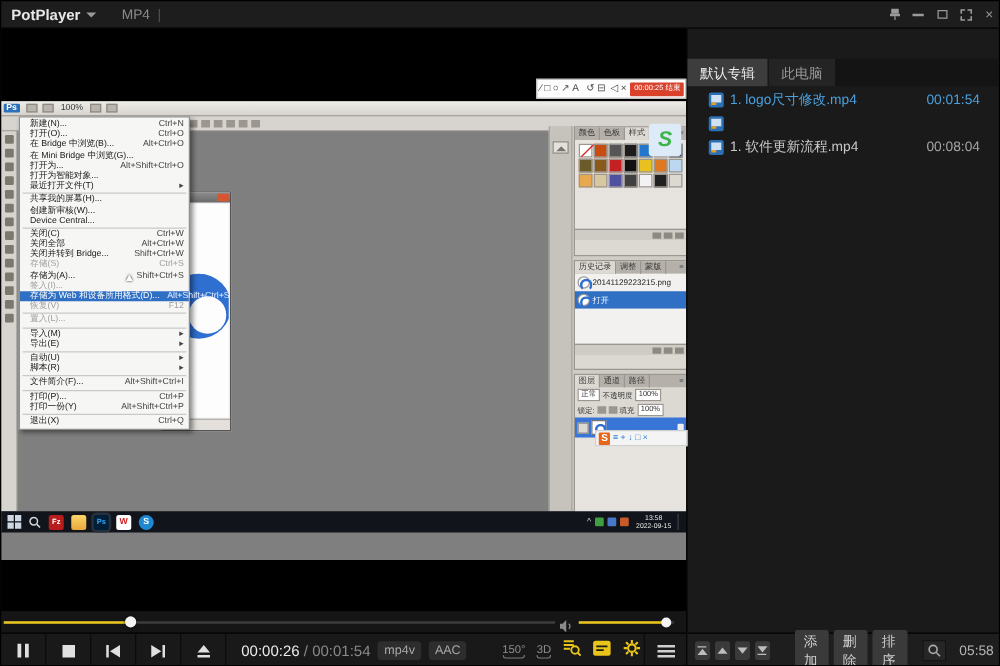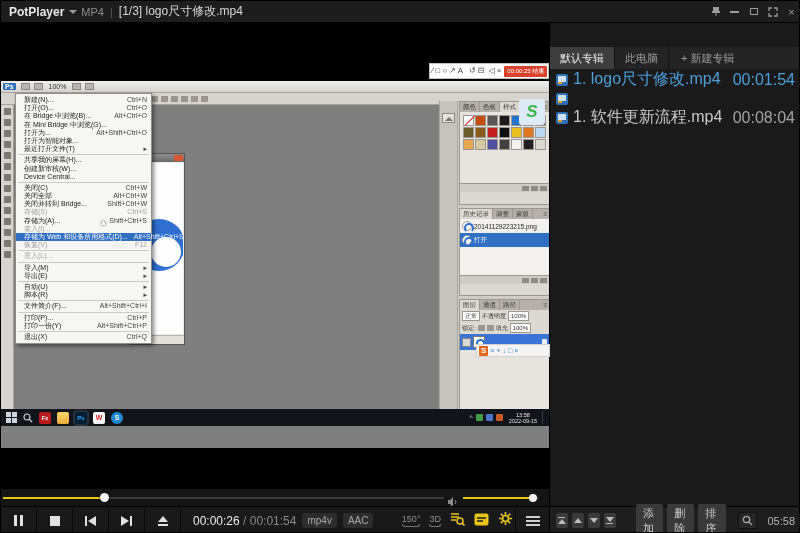--- a/index.html
+++ b/index.html
@@ -4,21 +4,21 @@
 <style>
   * { margin:0; padding:0; box-sizing:border-box; }
   html,body { background:#000; }
   body { font-family:"Liberation Sans", sans-serif; }
   .app { position:relative; width:800px; height:533px; background:#111; overflow:hidden; border:1px solid #000; }
 
   
   .titlebar { position:absolute; left:0; top:0; width:800px; height:22px; background:#1d1d1d; border-bottom:1px solid #000; display:flex; align-items:center; }
   .app-name { color:#e8e8e8; font-weight:bold; font-size:12px; margin-left:8px; }
   .chev { width:0; height:0; border-left:4px solid transparent; border-right:4px solid transparent; border-top:4px solid #9a9a9a; margin-left:5px; }
-  .tb-codec { color:#8b8b8b; font-size:11px; margin-left:4px; }
+  .tb-codec { color:#8b8b8b; font-size:11px; margin-left:20px; }
   .tb-pipe { color:#555; font-size:11px; margin:0 6px; }
   .tb-title { color:#d8d8d8; font-size:12px; }
   .win-controls { margin-left:auto; display:flex; align-items:center; height:100%; }
   .win-btn { width:19px; height:100%; display:flex; align-items:center; justify-content:center; color:#9a9a9a; font-size:11px; }
   .win-btn svg { display:block; }
   .wb-min { width:9px; height:2px; background:#9a9a9a; display:inline-block; }
   .wb-rest { width:8px; height:7px; border:1px solid #9a9a9a; display:inline-block; }
 
   
   .video-area { position:absolute; left:0; top:22px; width:548px; height:466px; background:#000; }
@@ -146,21 +146,21 @@
   
   .playlist { position:absolute; left:548px; top:22px; width:252px; height:511px; background:#1a1a1a; border-left:1px solid #000; }
   .pl-tabrow { position:absolute; left:0; top:0; width:100%; height:24px; background:#0e0e0e; border-bottom:1px solid #000; }
   .pl-tab { position:absolute; left:8px; top:0; width:76px; height:24px; background:#2b2b2b; color:#dcdcdc; font-size:12px; display:flex; align-items:center; justify-content:center; }
   .pl-tab-marker { position:absolute; right:0; top:0; width:0; height:0; border-left:6px solid transparent; border-top:6px solid #e9c41a; }
   .pl-subtabs { position:absolute; left:0; top:24px; width:100%; height:22px; background:#141414; display:flex; gap:1px;align-items:flex-end; }
   .sub-tab { height:22px; font-size:11px; display:flex; align-items:center; justify-content:center; background:#242424; color:#9a9a9a; padding:0 10px; }
   .sub-tab.on { background:#3d3d3d; color:#ececec; }
   .sub-tab.grow { flex:1; justify-content:flex-start; padding-left:12px; }
   .pl-items { position:absolute; left:0; top:47px; width:100%; }
-  .pl-item { display:flex; align-items:center; height:19px; padding:0 6px; gap:5px; font-size:16px; color:#c9c9c9; }
+  .pl-item { display:flex; align-items:center; height:19px; padding:0 17px; gap:5px; font-size:11px; color:#c9c9c9; }
   .pl-item .dur { margin-left:auto; color:#a5a5a5; }
   .pl-item.cur { color:#4aa0dd; } .pl-item.cur .dur { color:#4aa0dd; }
   .file-ic { width:12px; height:12px; background:#2d6fb4; border-radius:2px; position:relative; flex:0 0 auto; }
   .file-ic::before { content:""; position:absolute; left:2px; top:2px; width:8px; height:6px; background:#cfe2f4; }
   .file-ic::after { content:""; position:absolute; left:2px; bottom:2px; width:4px; height:2px; background:#e8a020; }
   .pl-footer { position:absolute; left:0; bottom:0; width:100%; height:28px; background:#1e1e1e; border-top:1px solid #000; display:flex; align-items:center; gap:4px; padding:0 6px; }
   .nav-btn { width:20px; height:15px; background:#3a3a3a; border-radius:2px; display:flex; flex-direction:column; align-items:center; justify-content:center; gap:1px; }
   .nav-line { width:7px; height:1px; background:#bdbdbd; }
   .tri-up { width:0; height:0; border-left:4px solid transparent; border-right:4px solid transparent; border-bottom:5px solid #bdbdbd; }
   .tri-dn { width:0; height:0; border-left:4px solid transparent; border-right:4px solid transparent; border-top:5px solid #bdbdbd; }
@@ -172,21 +172,20 @@
 </head>
 <body>
 
 <div class="app">
 
   <div class="titlebar">
     <span class="app-name">PotPlayer</span>
     <span class="chev"></span>
     <span class="tb-codec">MP4</span>
     <span class="tb-pipe">|</span>
-    <span class="tb-title">[1/3] logo尺寸修改.mp4</span>
     <div class="win-controls">
       <span class="win-btn">
         <svg width="10" height="11" viewBox="0 0 10 11">
             <rect x="2" y="1" width="6" height="4" fill="#9a9a9a"></rect>
             <rect x="1" y="5" width="8" height="2" fill="#9a9a9a"></rect>
             <rect x="4.5" y="7" width="1" height="3" fill="#9a9a9a"></rect>
           </svg>
       </span>
       <span class="win-btn">
           <span class="wb-min"></span>
@@ -609,21 +608,20 @@
         <span></span>
         <span></span>
         <span></span>
       </span>
   </div>
 
   <div class="playlist">
     <div class="pl-subtabs" id="pl-subtabs">
         <span class="sub-tab on">默认专辑</span>
         <span class="sub-tab">此电脑</span>
-        <span class="sub-tab grow">+ 新建专辑</span>
       </div>
     <div class="pl-items" id="pl-items">
         <div class="pl-item cur">
           <span class="file-ic"></span>
           <span class="nm">1. logo尺寸修改.mp4</span>
           <span class="dur">00:01:54</span>
         </div>
         <div class="pl-item">
           <span class="file-ic"></span>
           <span class="dur"></span>

